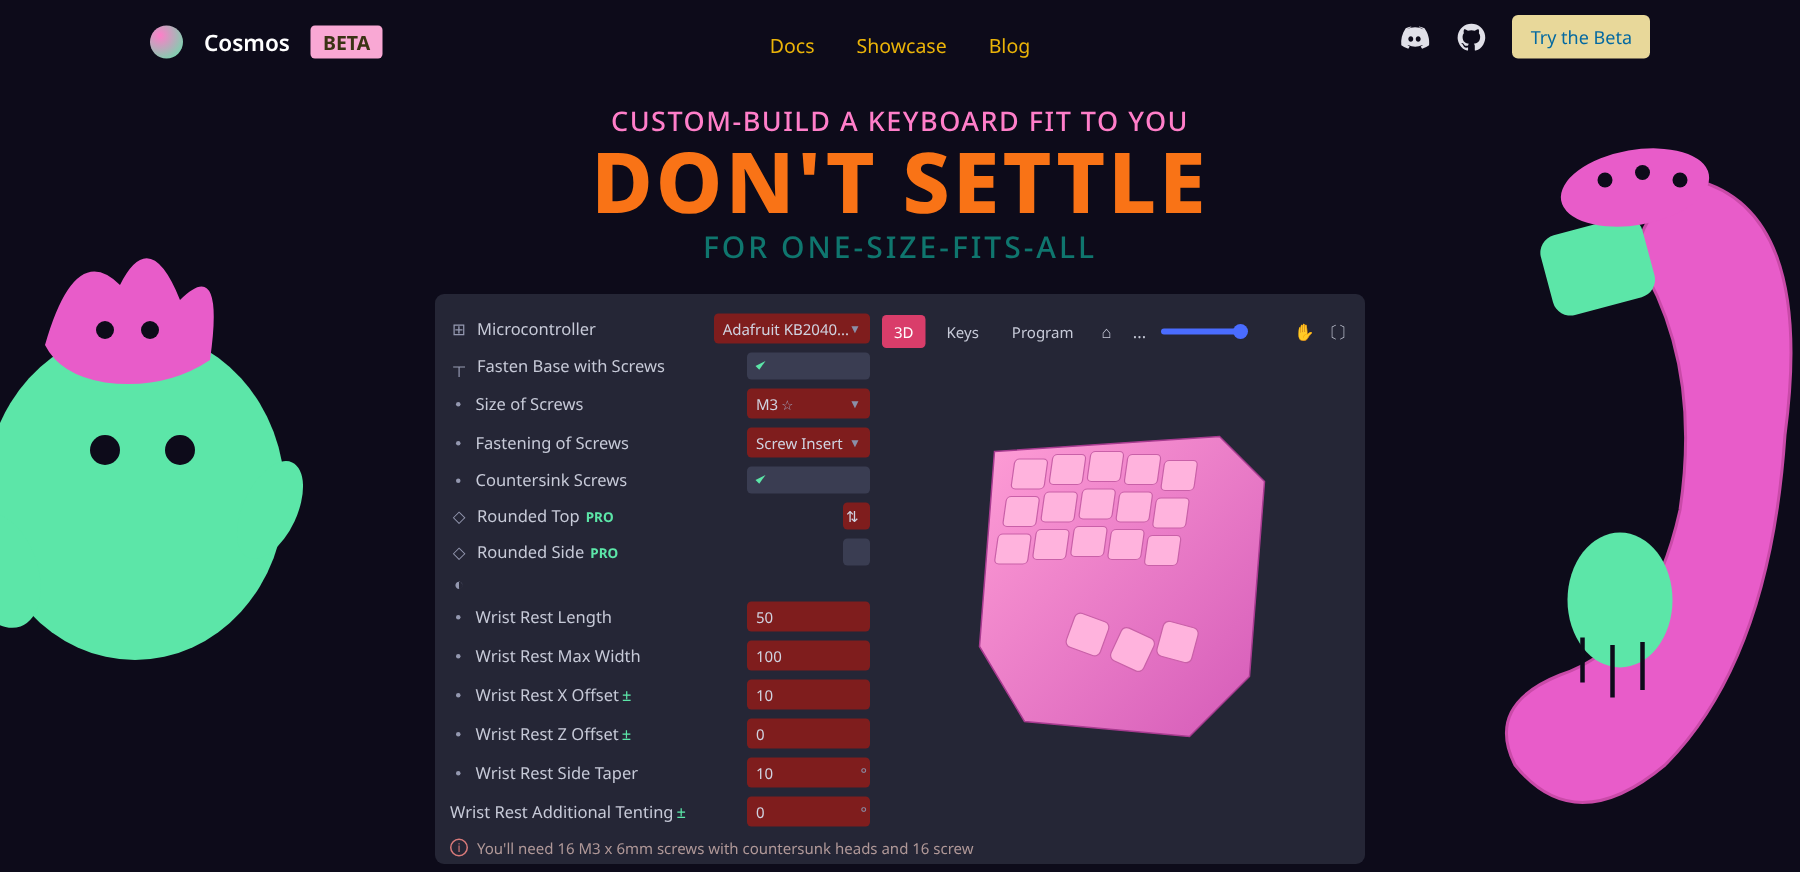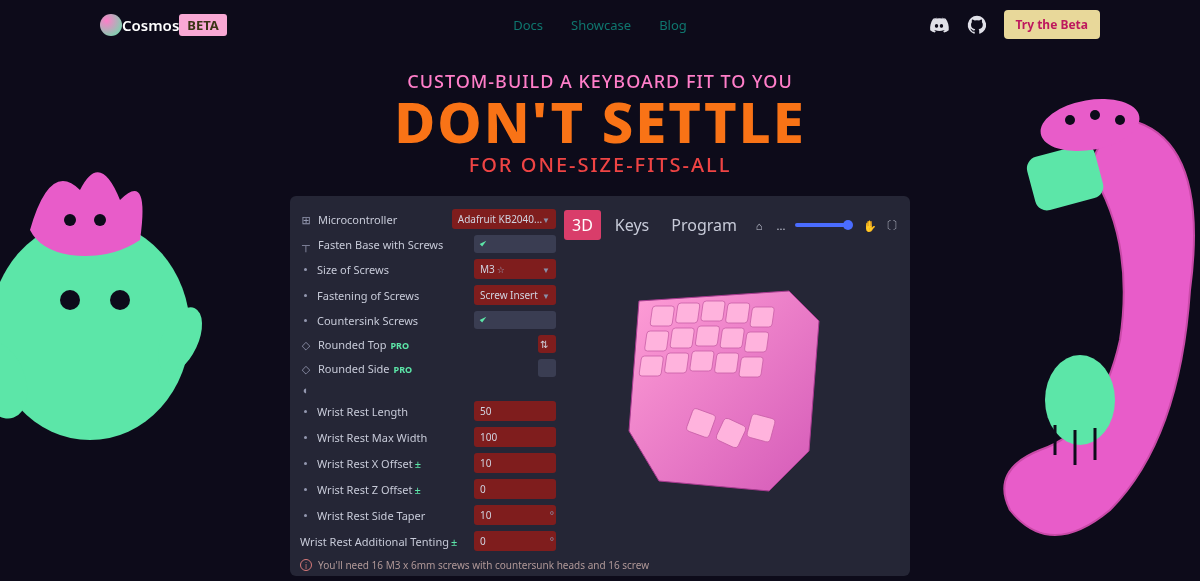--- a/index.html
+++ b/index.html
@@ -1,45 +1,45 @@
 <!DOCTYPE html>
 <html><head>
 <meta charset="utf-8">
 <style>
 *{box-sizing:border-box;margin:0;padding:0;font-family:-apple-system,system-ui,sans-serif}
 body{background:#0d0b1a;color:#e0e0e8;width:1200px;height:581px;overflow:hidden;position:relative}
-.nav{display:flex;align-items:center;padding:10px 100px;}
+.nav{display:flex;align-items:flex-end;padding:10px 100px;gap:14px}
 .logo{width:22px;height:22px;border-radius:50%;background:radial-gradient(circle at 30% 30%,#ff7ec9,#5ce6a8)}
 .brand{color:#fff;font-weight:600;font-size:15px}
 .beta{background:#f9a8d4;color:#3a3314;padding:2px 8px;border-radius:3px;font-size:13px;font-weight:700}
 .nav-links{position:absolute;left:50%;transform:translateX(-50%);display:flex;gap:28px}
-.nav-links a{color:#0f766e;text-decoration:none;font-size:13px}
+.nav-links a{color:#eab308;text-decoration:none;font-size:13px}
 .nav-right{margin-left:auto;display:flex;align-items:center;gap:16px}
 .nav-icon{width:22px;height:22px;fill:#e0e0e8;cursor:pointer}
-.try-btn{background:#e8d89a;color:#be185d;padding:6px 12px;border-radius:4px;font-size:12px;font-weight:700;cursor:pointer}
+.try-btn{background:#e8d89a;color:#0369a1;padding:6px 12px;border-radius:4px;font-size:12px;font-weight:400;cursor:pointer}
 .hero{text-align:center;margin-top:20px}
 .kicker{color:#ff7ec9;font-size:18px;letter-spacing:1px;font-weight:500}
 .title{color:#f97316;font-size:56px;font-weight:800;letter-spacing:2px;line-height:1}
-.sub{color:#ef4444;font-size:20px;letter-spacing:2px;font-weight:500;margin-top:2px}
+.sub{color:#0f766e;font-size:20px;letter-spacing:2px;font-weight:500;margin-top:2px}
 .panel{background:#252636;width:620px;margin:18px auto 0;border-radius:6px;padding:10px;display:flex;gap:8px;font-size:11px;position:relative;height:380px;overflow:hidden}
 .settings{width:280px;overflow-y:auto}
 .row{display:flex;align-items:center;padding:3px 0;gap:6px}
 .ricon{width:12px;height:12px;display:inline-flex;align-items:center;justify-content:center;color:#9498b0;flex-shrink:0}
 .dot{width:3px;height:3px;border-radius:50%;background:#9498b0;margin:0 4px 0 4px}
 .label{color:#c7cad8;flex:1}
 .pro{color:#5ce6a8;font-size:9px;font-weight:700;margin-left:4px}
 .plus{color:#5ce6a8;font-size:11px;margin-left:2px}
 .val{background:#7f1d1d;min-width:82px;padding:3px 6px;border-radius:3px;color:#d0d3e0;display:flex;align-items:center;justify-content:space-between;font-size:10px}
 .chev{color:#8a8fa8;font-size:8px}
 .chk{width:82px;height:18px;background:#3a3d52;border-radius:3px;display:flex;align-items:center;padding-left:4px}
 .chk svg{width:10px;height:10px;fill:#5ce6a8}
 .deg{position:absolute;right:2px;color:#8a8fa8;font-size:10px}
 .viewer{flex:1;position:relative}
 .vtop{display:flex;align-items:center;gap:6px;padding:4px 0}
-.vbtn{padding:4px 8px;border-radius:3px;font-size:16px;color:#c7cad8;cursor:pointer}
+.vbtn{padding:4px 8px;border-radius:3px;font-size:10px;color:#c7cad8;cursor:pointer}
 .vbtn.active{background:#d93d6a;color:#fff}
 .vicon{width:16px;height:16px;display:flex;align-items:center;justify-content:center;color:#c7cad8;cursor:pointer}
 .slider{width:55px;height:4px;background:linear-gradient(90deg,#4a6cff,#4a6cff);border-radius:2px;position:relative}
 .slider::after{content:"";position:absolute;right:-3px;top:-3px;width:10px;height:10px;background:#4a6cff;border-radius:50%}
 .kb{position:absolute;top:55px;left:25px;width:260px;height:260px}
 .note{position:absolute;bottom:4px;left:10px;font-size:10px;color:#b09898;display:flex;align-items:center;gap:6px}
 .note-icon{width:12px;height:12px;border:1px solid #d97a7a;border-radius:50%;display:flex;align-items:center;justify-content:center;font-size:8px;color:#d97a7a}
 .blob-l{position:absolute;left:-30px;top:100px;width:260px;height:360px}
 .blob-r{position:absolute;right:-30px;top:90px;width:280px;height:480px}
 .star{color:#a0a5c0;font-size:9px;margin-left:2px}

